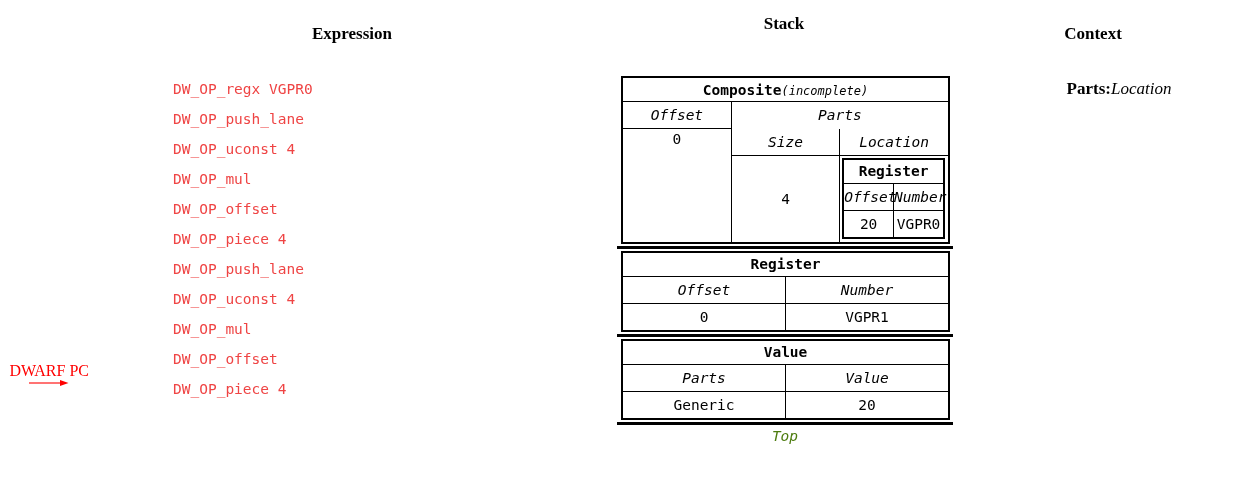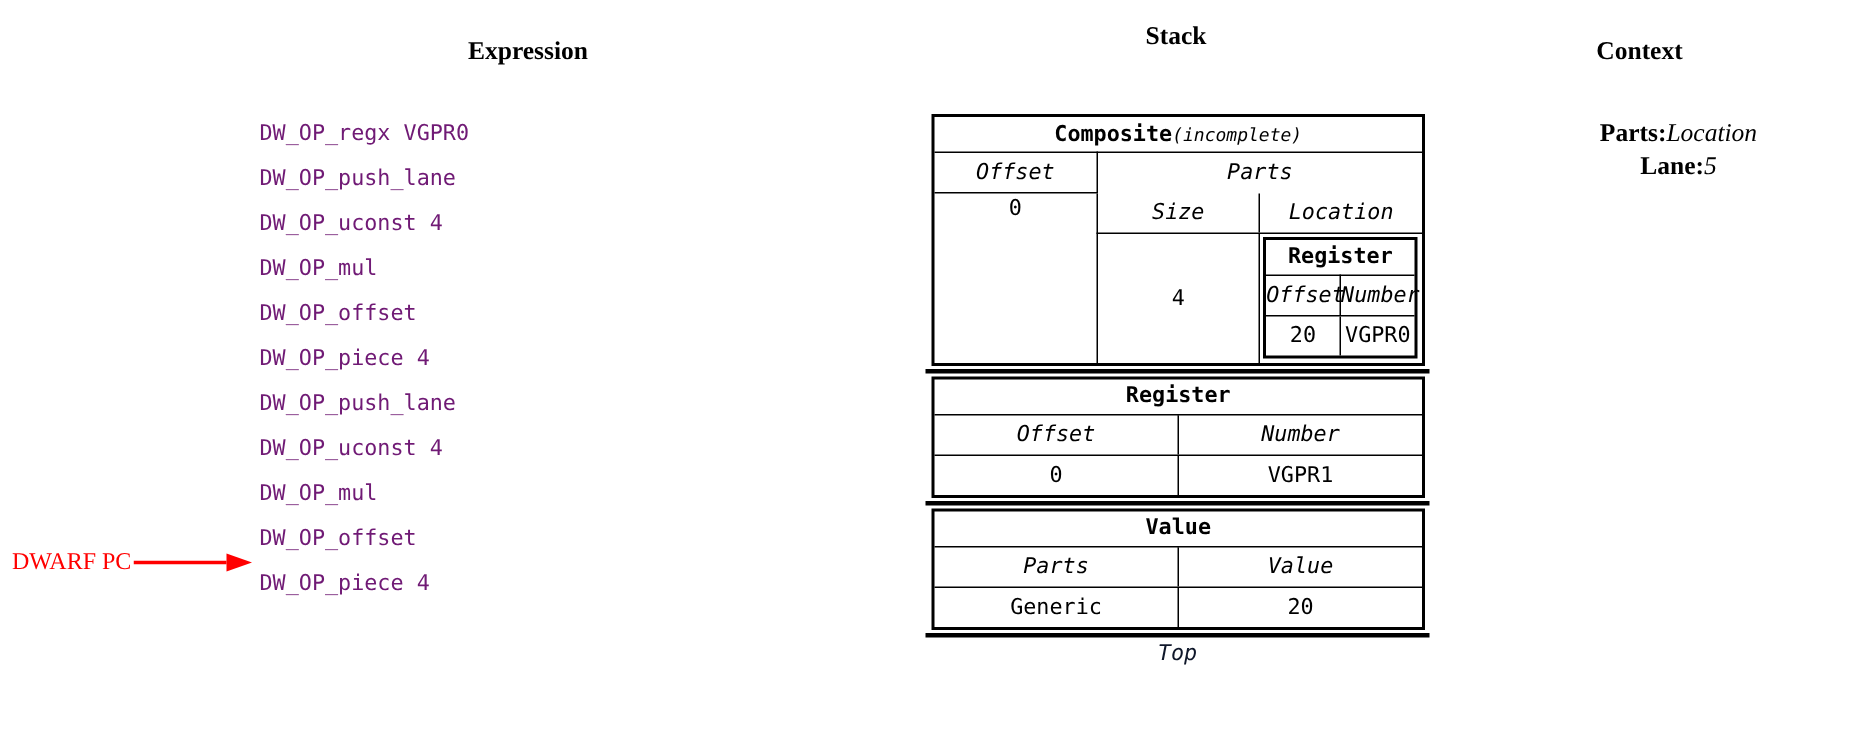--- a/index.html
+++ b/index.html
@@ -37,32 +37,33 @@
     left: 173px;
     top: 74px;
     width: 260px;
   }
   .expr-line {
     font-family: "DejaVu Sans Mono", "Liberation Mono", monospace;
     font-size: 14.5px;
     line-height: 30px;
     height: 30px;
     white-space: pre;
-    color: #701a75;
+    color: #ef4444;
   }
 
   
   #dwarf-pc-marker {
     position: absolute;
     left: 8px;
     top: 363px;
     height: 24px;
     display: flex;
-    align-items: center;
+    align-items: flex-end;
     color: #ff0000;
+    flex-direction: column;
   }
   #dwarf-pc-label {
     font-family: "Liberation Serif", serif;
     font-size: 16px;
     white-space: nowrap;
     line-height: 1;
   }
   #dwarf-pc-arrow { display: block; margin-left: 1px; }
 
   
@@ -118,21 +119,21 @@
     font-family: "DejaVu Sans Mono", "Liberation Mono", monospace;
     font-weight: normal;
   }
 
   #stack-top-label {
     text-align: center;
     width: 336px;
     font-family: "DejaVu Sans Mono", "Liberation Mono", monospace;
     font-style: italic;
     font-size: 14.5px;
-    color: #0f172a;
+    color: #4d7c0f;
     margin-top: 3px;
   }
 
   
   #context-area {
     position: absolute;
     left: 1000px;
     top: 78px;
     width: 238px;
     text-align: center;
@@ -261,16 +262,13 @@
 
   <div class="stack-sep"></div>
 
   <div id="stack-top-label">Top</div>
 </div>
 
 <div id="context-area">
   <div class="ctx-row">
     <span class="ctx-key">Parts:</span><span class="ctx-val">Location</span>
   </div>
-  <div class="ctx-row">
-    <span class="ctx-key">Lane:</span><span class="ctx-val">5</span>
-  </div>
 </div>
 
 </body></html>

